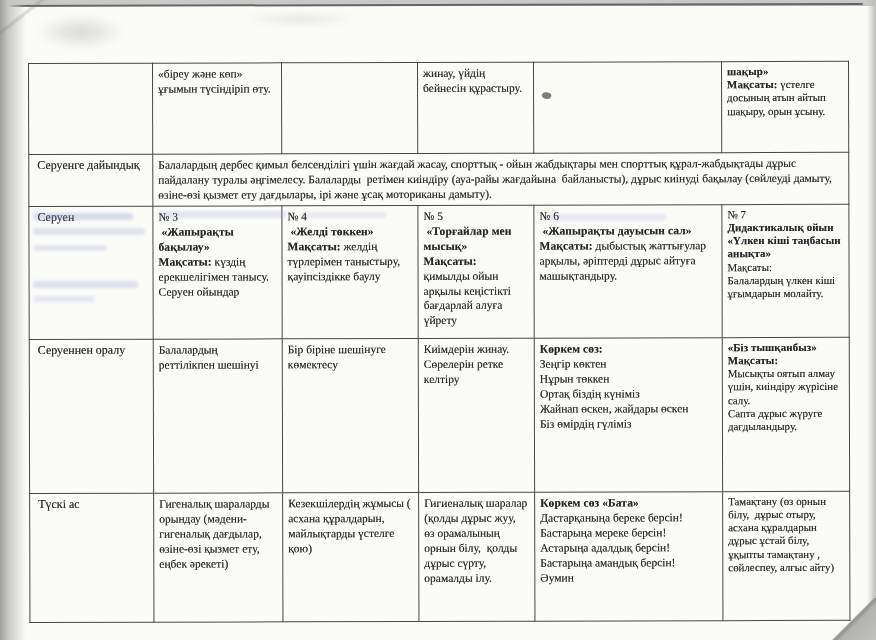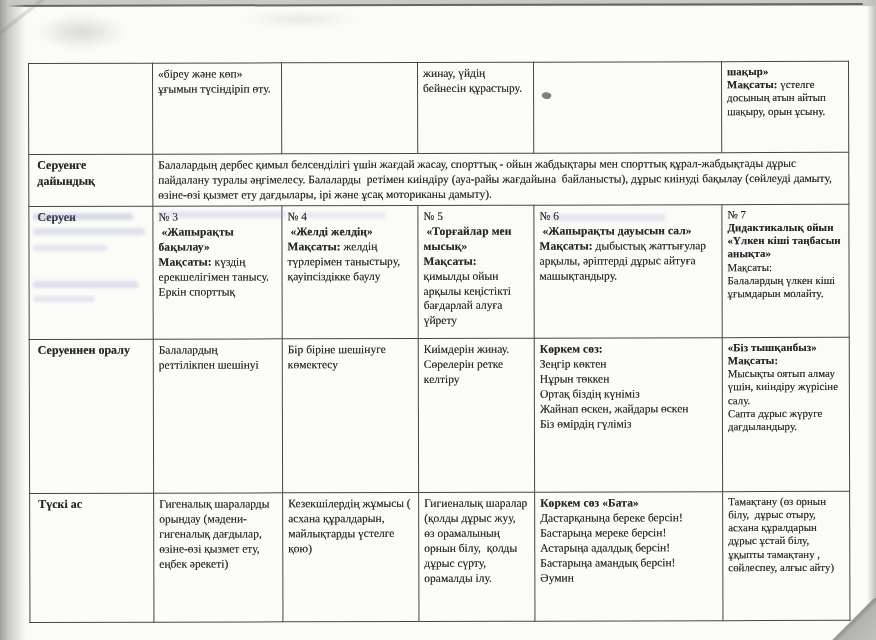--- a/index.html
+++ b/index.html
@@ -39,21 +39,21 @@
     border-collapse:collapse;table-layout:fixed;
     transform:rotate(-0.15deg);transform-origin:left top;
   }
   td{
     border:1px solid #46464a;vertical-align:top;
     padding:3px 6px 3px 5px;
     font-size:11.5px;line-height:1.3;color:#26262a;
     text-shadow:0 0 .4px rgba(40,40,45,.55);
     overflow:hidden;
   }
-  td.rowhead{font-weight:bold;font-size:12px;padding-left:8px;}
+  td.rowhead{font-weight:normal;font-size:12px;padding-left:8px;}
   tr.r0 td{height:84px;}
   tr.r1 td{height:41px;}
   tr.r2 td{height:126px;}
   tr.r3 td{height:147px;}
   tr.r4 td{height:122px;border-radius:12px;}
   td.c6{font-size:10.9px;line-height:1.21;}
   .line{white-space:pre-wrap;}
   b{font-weight:bold;letter-spacing:.1px;}
 </style>
 </head>
@@ -99,25 +99,25 @@
         <td class="c2" colspan="5">
           <div class="line"><span>Балалардың дербес қимыл белсенділігі үшін жағдай жасау, спорттық - ойын жабдықтары мен спорттық құрал-жабдықтады дұрыс пайдалану туралы әңгімелесу. Балаларды  ретімен киіндіру (ауа-райы жағдайына  байланысты), дұрыс киінуді бақылау (сөйлеуді дамыту, өзіне-өзі қызмет ету дағдылары, ірі және ұсақ моториканы дамыту).</span></div>
         </td>
       </tr>
       <tr class="row r2">
         <td class="rowhead">Серуен</td>
         <td class="c2">
           <div class="line"><span>№ 3</span></div>
           <div class="line"><b> «Жапырақты бақылау»</b></div>
           <div class="line"><b>Мақсаты:</b><span> күздің ерекшелігімен танысу.</span></div>
-          <div class="line"><span>Еркін спорттық</span></div>
+          <div class="line"><span>Серуен ойындар</span></div>
         </td>
         <td class="c3">
           <div class="line"><span>№ 4</span></div>
-          <div class="line"><b> «Желді желдің»</b></div>
+          <div class="line"><b> «Желді төккен»</b></div>
           <div class="line"><b>Мақсаты:</b><span> желдің түрлерімен таныстыру, қауіпсіздікке баулу</span></div>
         </td>
         <td class="c4">
           <div class="line"><span>№ 5</span></div>
           <div class="line"><b> «Торғайлар мен мысық»</b></div>
           <div class="line"><b>Мақсаты:</b></div>
           <div class="line"><span>қимылды ойын арқылы кеңістікті бағдарлай алуға үйрету</span></div>
         </td>
         <td class="c5">
           <div class="line"><span>№ 6</span></div>

